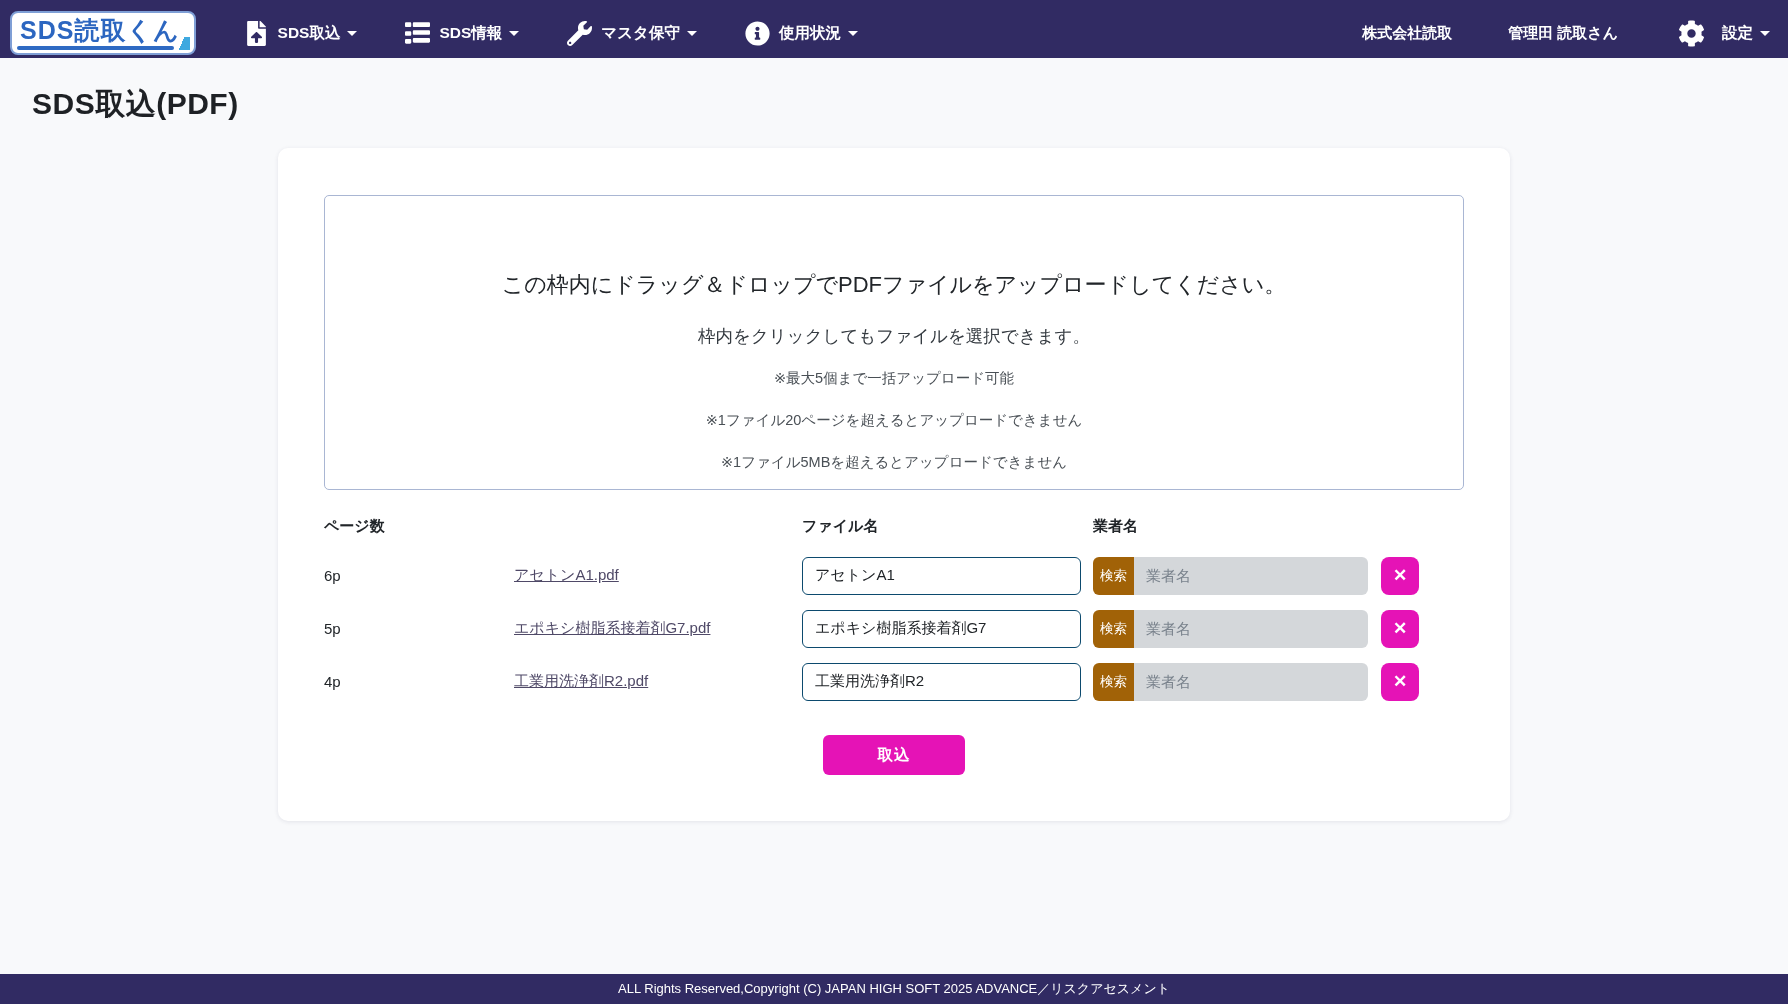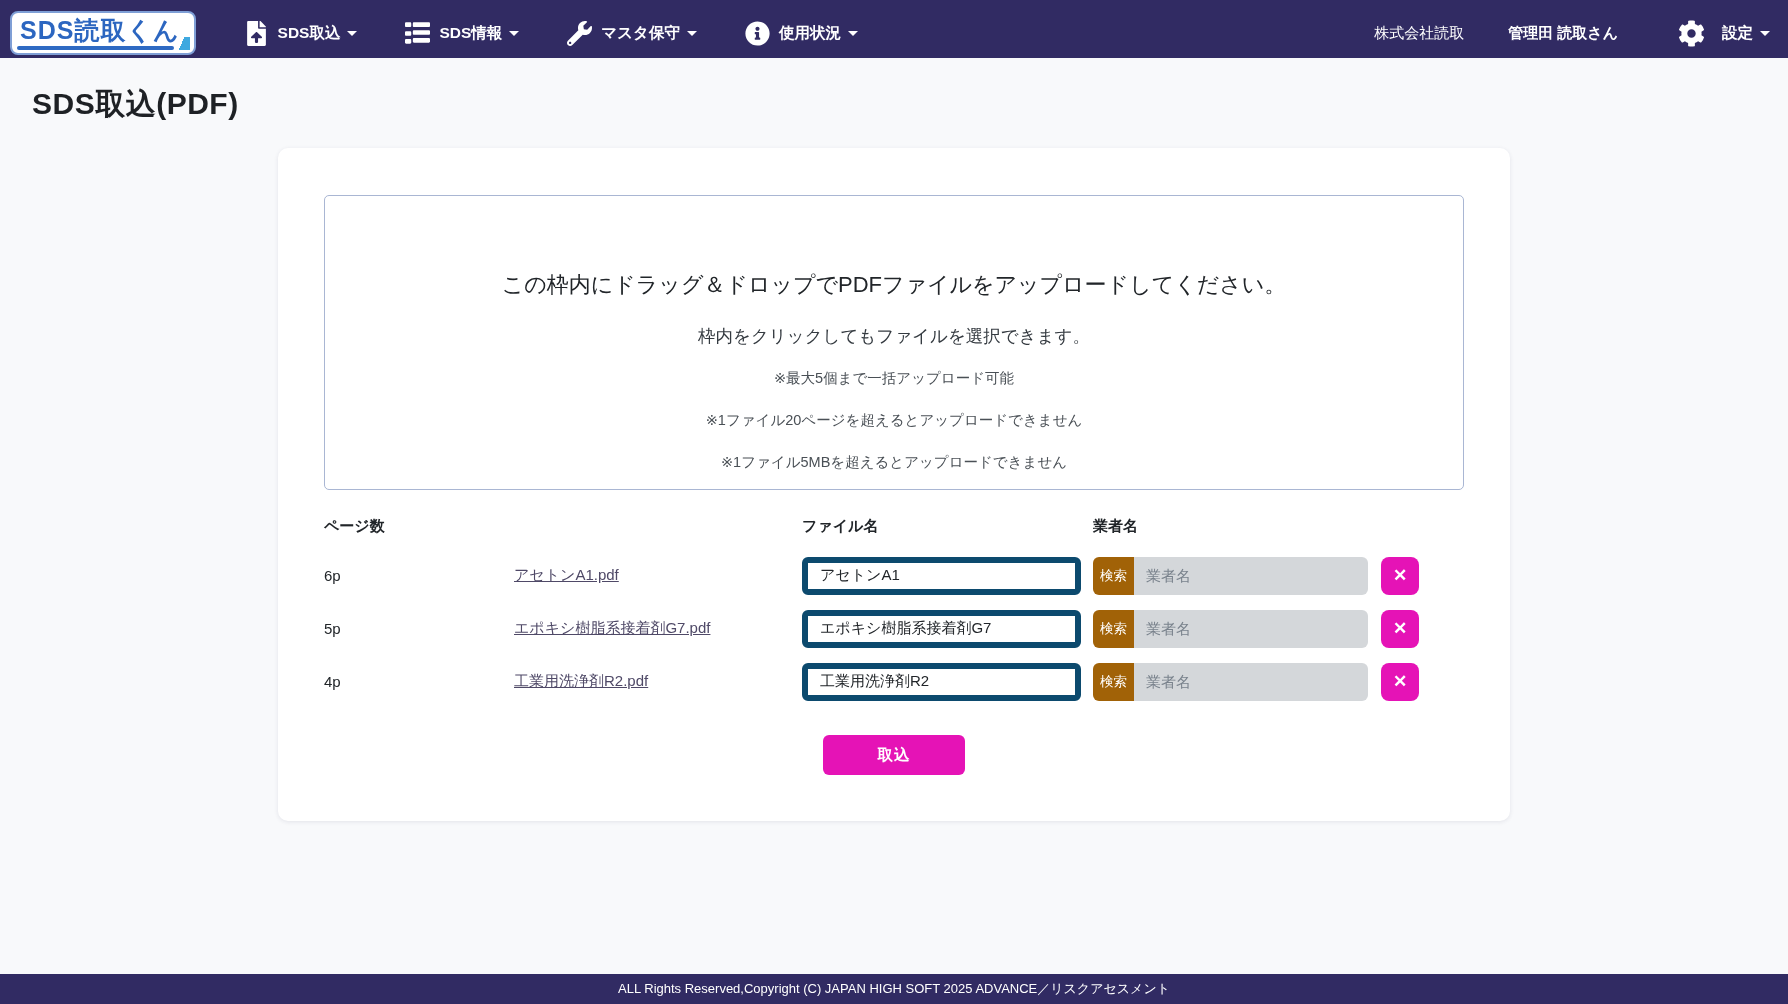--- a/index.html
+++ b/index.html
@@ -69,21 +69,21 @@
     border-top: 5px solid #fff;
     margin-left: 7px;
     display: inline-block;
   }
   .nav-right {
     margin-left: auto;
     display: flex;
     align-items: center;
     color: #fff;
   }
-  .company-name { font-size: 15px; font-weight: normal; margin-right: 20px; white-space: nowrap; }
+  .company-name { font-size: 15px; font-weight: bold; margin-right: 32px; white-space: nowrap; }
   .user-name { font-size: 15px; font-weight: bold; margin-right: 60px; white-space: nowrap; margin-left: 24px; }
   .settings { display: flex; align-items: center; cursor: pointer; font-size: 15.5px; font-weight: bold; }
   .settings .nav-icon { width: 27px; height: 27px; }
 
   
   .main { flex: 1 0 auto; }
   .page-title {
     font-size: 30px;
     font-weight: 600;
     color: #1e2125;
@@ -124,21 +124,21 @@
   .page-count { font-size: 15px; color: #212529; }
   .file-link {
     font-size: 15px;
     color: #4f4967;
     text-decoration: underline;
     cursor: pointer;
     justify-self: start;
   }
   .name-input {
     width: 279px; height: 38px;
-    border: 6px solid #0c4a6e;
+    border: 1px solid #0c4a6e;
     border-radius: 6px;
     padding: 0 12px;
     font-size: 15px;
     color: #212529;
     font-family: inherit;
     background: #fff;
   }
   .vendor-group { display: flex; height: 38px; width: 275px; }
   .search-btn {
     width: 41px; height: 38px;

